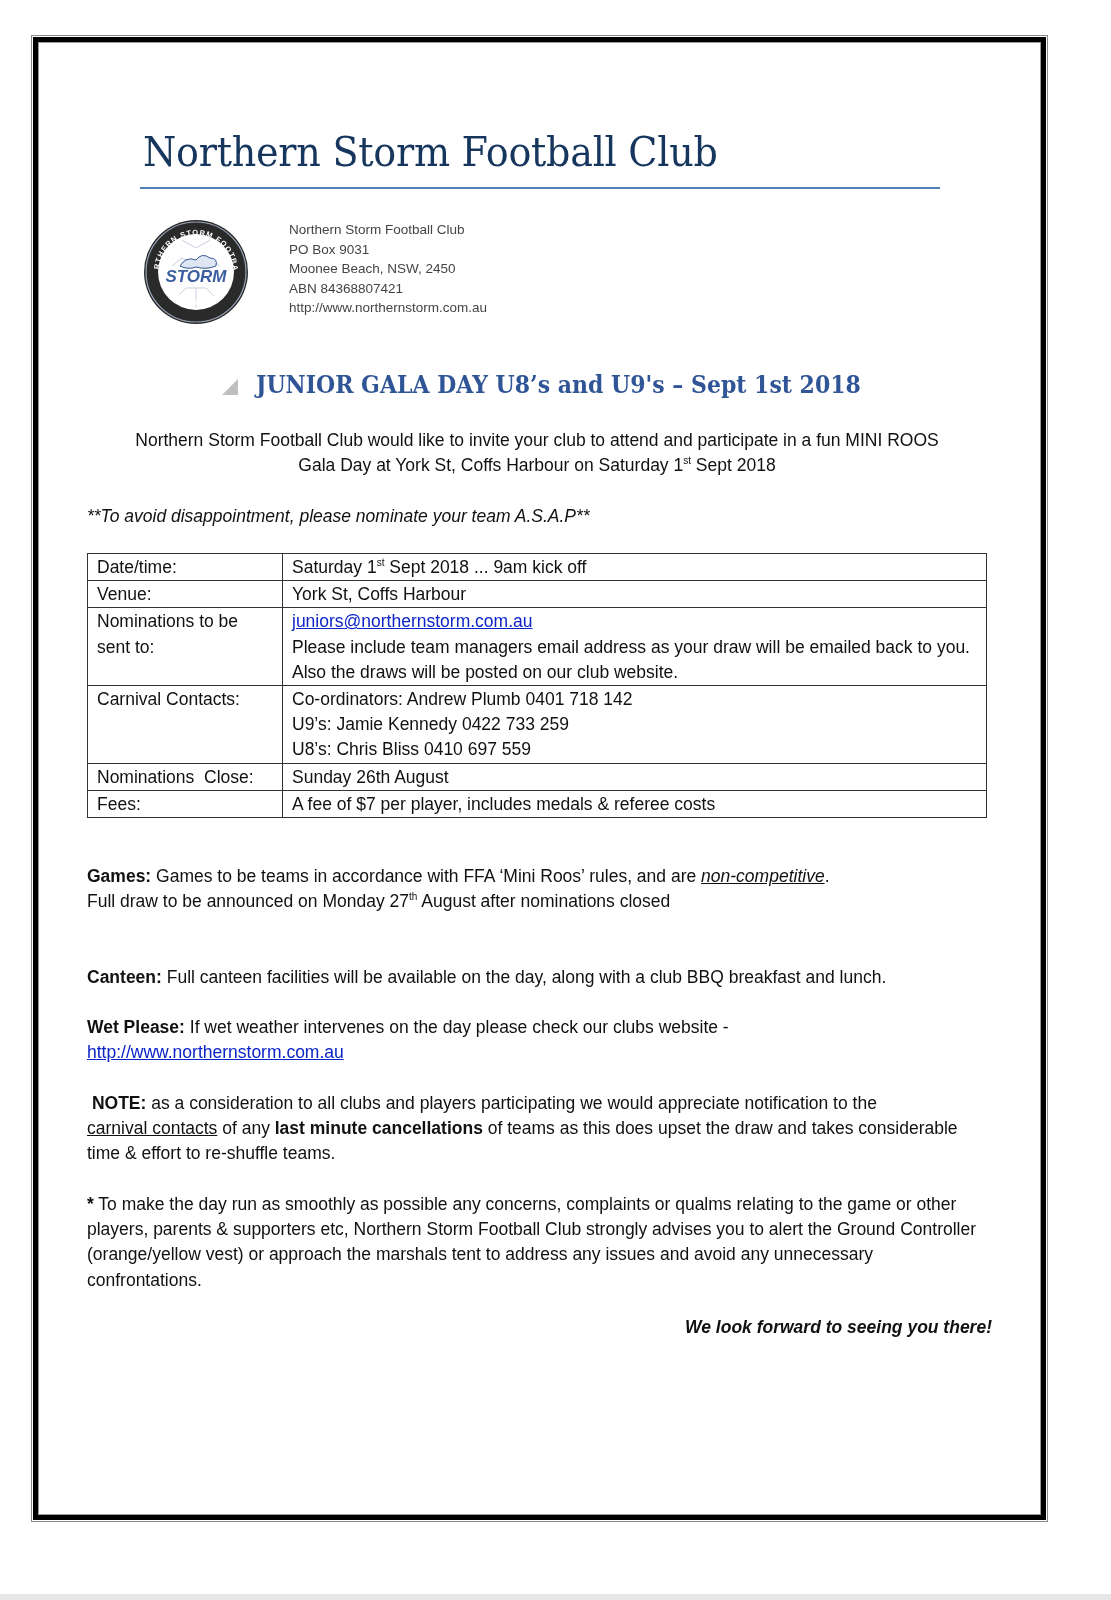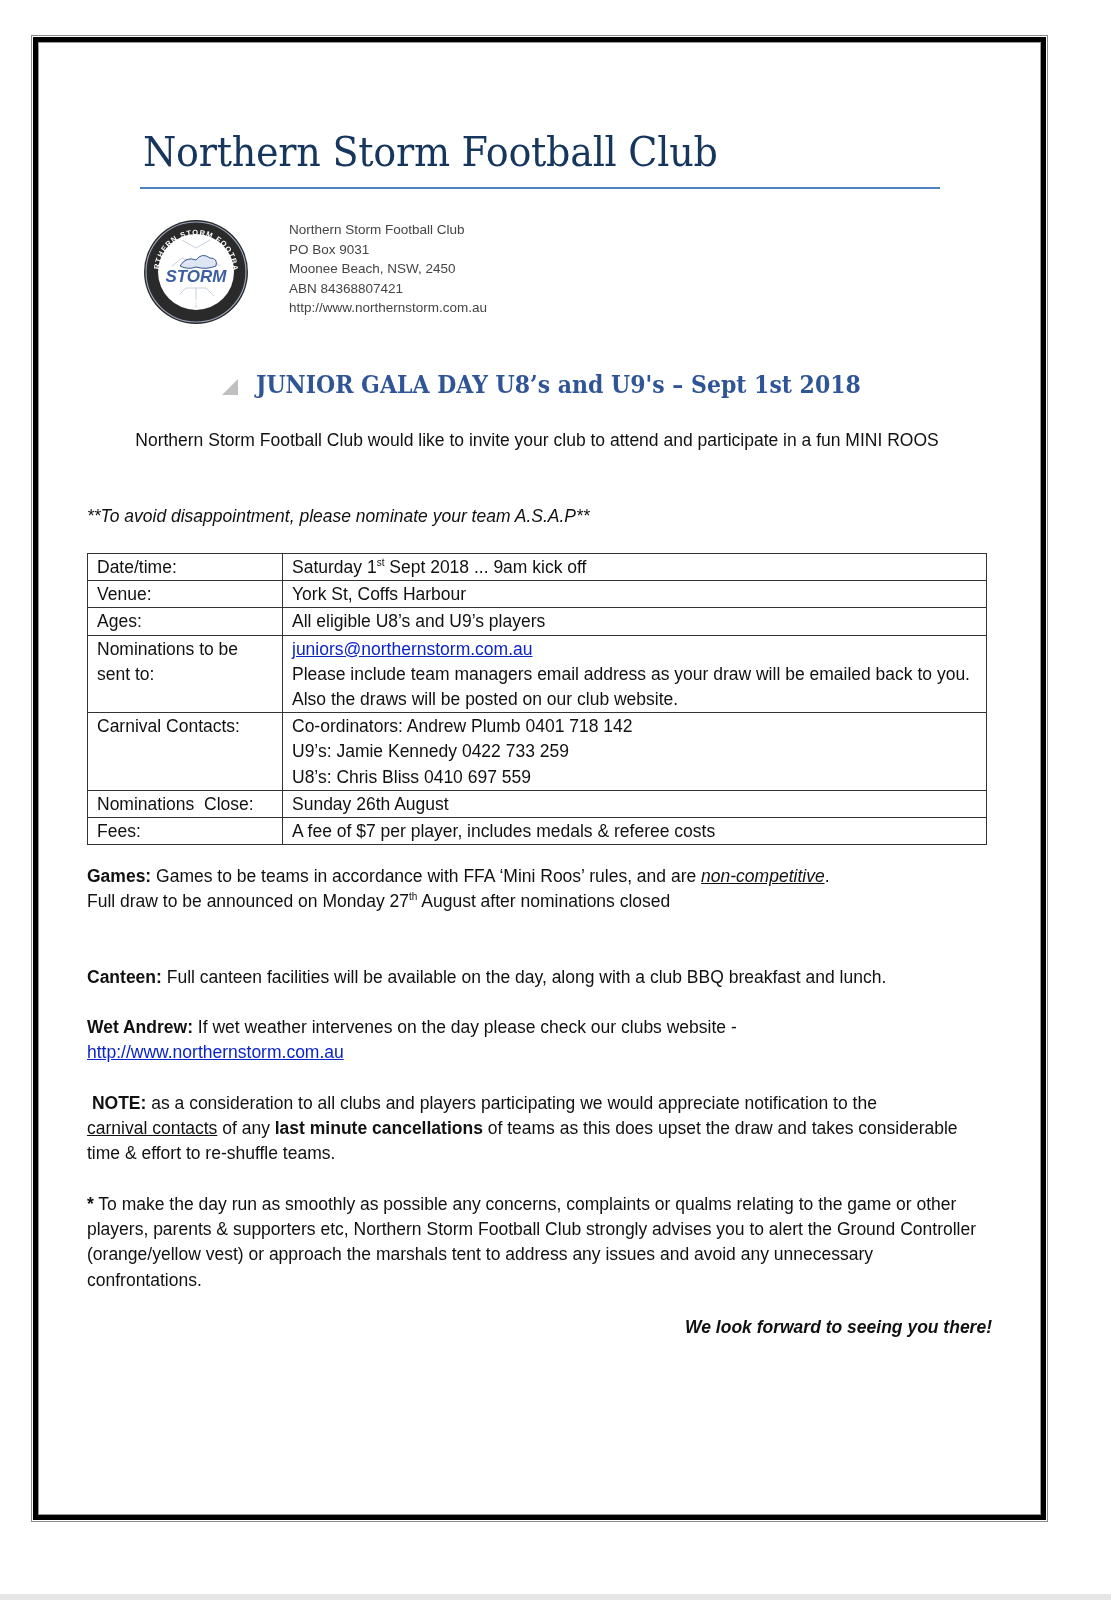--- a/index.html
+++ b/index.html
@@ -85,37 +85,34 @@
   <div>http://www.northernstorm.com.au</div>
 </div>
 
 <div class="heading">
   <span class="tri"></span>
   <span class="text">JUNIOR GALA DAY U8’s and U9's – Sept 1st 2018</span>
 </div>
 
 <div class="body-text" style="top:428px;text-align:center;">
   <p>Northern Storm Football Club would like to invite your club to attend and participate in a fun MINI ROOS</p>
+  <p><span>Gala Day at York St, Coffs Harbour on Saturday 1</span><sup>st</sup><span> Sept 2018</span></p>
 </div>
 
 <div class="body-text" style="top:504px; font-style:italic;">**To avoid disappointment, please nominate your team A.S.A.P**</div>
 
 <table class="info">
   <tbody>
       <tr>
     <td class="label">Date/time:</td>
     <td><span>Saturday 1</span><sup>st</sup><span> Sept 2018 ... 9am kick off</span></td>
   </tr>
   <tr>
     <td class="label">Venue:</td>
     <td>York St, Coffs Harbour</td>
-  </tr>
-  <tr>
-    <td class="label">Ages:</td>
-    <td>All eligible U8’s and U9’s players</td>
   </tr>
   <tr>
     <td class="label">Nominations to be sent to:</td>
     <td>
       <a class="link">juniors@northernstorm.com.au</a><br>
       <span>Please include team managers email address as your draw will be emailed back to you. Also the draws will be posted on our club website.</span>
     </td>
   </tr>
   <tr>
     <td class="label">Carnival Contacts:</td>
@@ -139,21 +136,21 @@
 <div class="body-text" style="top:864px;">
   <p><b>Games:</b><span> Games to be teams in accordance with FFA ‘Mini Roos’ rules, and are </span><i class="u">non-competitive</i><span>.</span></p>
   <p><span>Full draw to be announced on Monday 27</span><sup>th</sup><span> August after nominations closed</span></p>
 </div>
 
 <div class="body-text" style="top:965px;">
   <p><b>Canteen:</b><span> Full canteen facilities will be available on the day, along with a club BBQ breakfast and lunch.</span></p>
 </div>
 
 <div class="body-text" style="top:1015px;">
-  <p><b>Wet Andrew:</b><span> If wet weather intervenes on the day please check our clubs website -</span></p>
+  <p><b>Wet Please:</b><span> If wet weather intervenes on the day please check our clubs website -</span></p>
   <p><a class="link">http://www.northernstorm.com.au</a></p>
 </div>
 
 <div class="body-text" style="top:1091px;">
   <p>&nbsp;<b>NOTE:</b><span> as a consideration to all clubs and players participating we would appreciate notification to the</span><br><span class="u">carnival contacts</span><span> of any </span><b>last minute cancellations</b><span> of teams as this does upset the draw and takes considerable time &amp; effort to re-shuffle teams.</span></p>
 </div>
 
 <div class="body-text" style="top:1192px; width:895px;">
   <p><b>*</b><span> To make the day run as smoothly as possible any concerns, complaints or qualms relating to the game or other players, parents &amp; supporters etc, Northern Storm Football Club strongly advises you to alert the Ground Controller (orange/yellow vest) or approach the marshals tent to address any issues and avoid any unnecessary confrontations.</span></p>
 </div>

